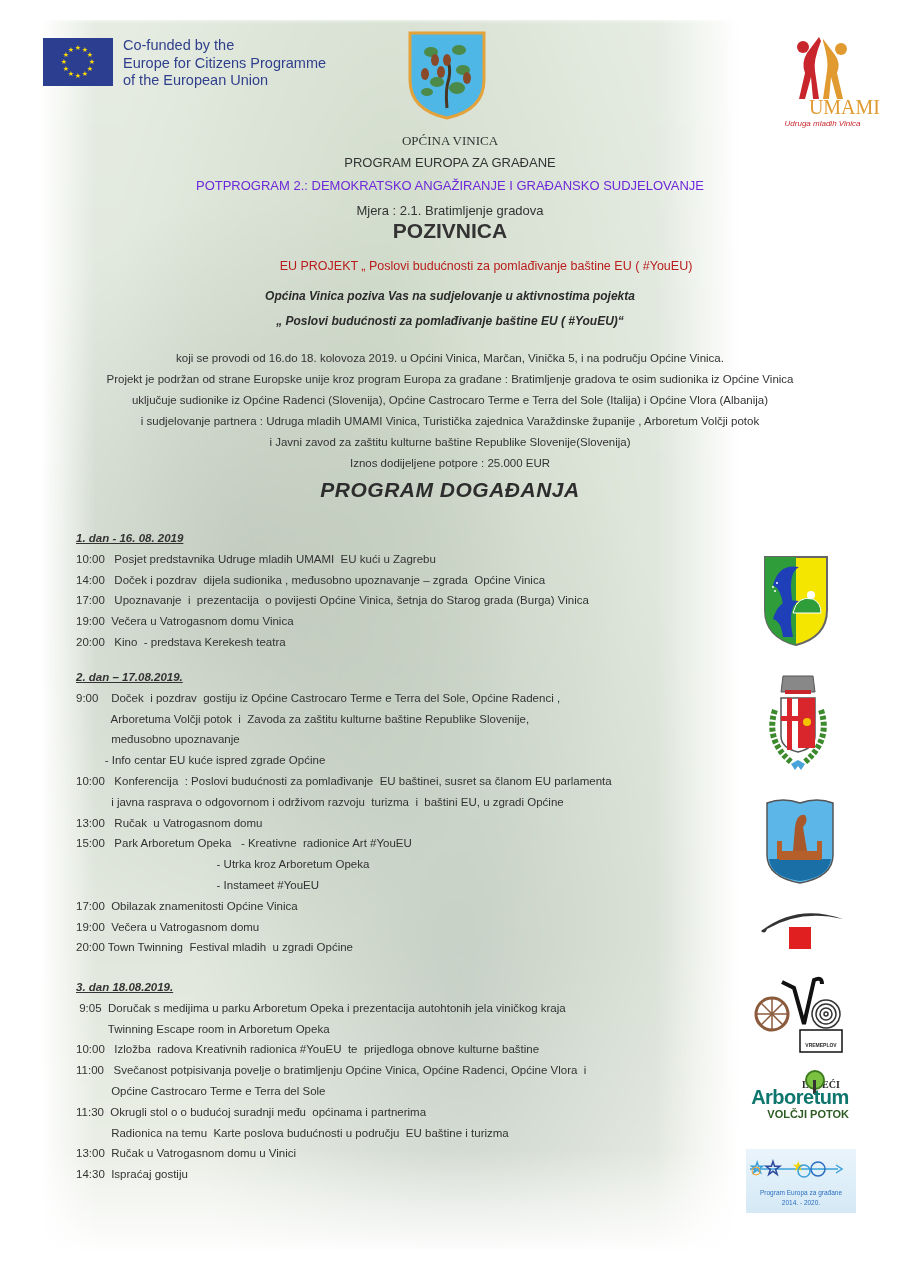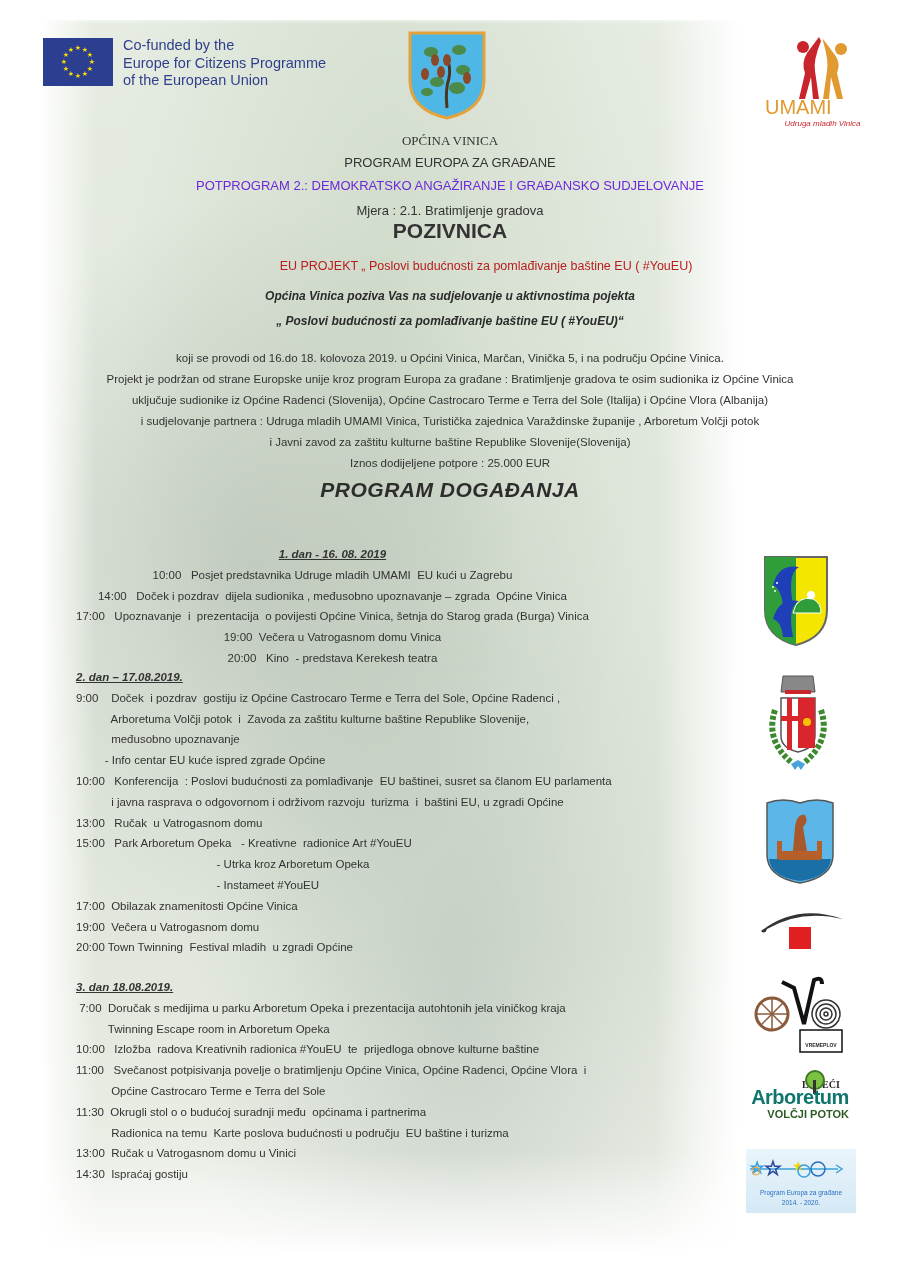--- a/index.html
+++ b/index.html
@@ -93,21 +93,21 @@
   </svg>
 </div>
 
 <div class="abs umami">
   <svg width="115" height="70" viewBox="0 0 115 70">
     <circle cx="38" cy="14" r="6" fill="#c8252c"></circle>
     <path d="M54 4 L42 20 Q36 30 40 40 L34 66 L40 66 L46 44 L48 66 L54 66 L50 38 Q48 28 56 8 Z" fill="#c8252c"></path>
     <circle cx="76" cy="16" r="6" fill="#e09a2f"></circle>
     <path d="M58 6 L70 22 Q76 30 72 40 L78 66 L72 66 L66 44 L64 66 L58 66 L62 38 Q64 28 58 8 Z" fill="#e09a2f"></path>
   </svg>
-  <div style="position:absolute; left:0; top:64px; width:115px; text-align:left; font-family:Liberation Sans, sans-serif; font-size:20px; color:#e09a2f; line-height:20px;">UMAMI</div>
+  <div style="position:absolute; left:0; top:64px; width:115px; text-align:right; font-family:Liberation Serif, serif; font-size:20px; color:#e09a2f; line-height:20px;">UMAMI</div>
   <div style="position:absolute; left:0; top:86px; width:115px; text-align:center; font-size:8px; color:#c8252c; font-style:italic;">Udruga mladih Vinica</div>
 </div>
 
 <div class="abs center t-opcina">OPĆINA VINICA</div>
 <div class="abs center t-prog">PROGRAM EUROPA ZA GRAĐANE</div>
 <div class="abs center t-potprog">POTPROGRAM 2.:  DEMOKRATSKO ANGAŽIRANJE I GRAĐANSKO SUDJELOVANJE</div>
 <div class="abs center t-mjera">Mjera : 2.1. Bratimljenje gradova</div>
 <div class="abs center t-poz">POZIVNICA</div>
 <div class="abs center t-eu">EU PROJEKT   „ Poslovi budućnosti za pomlađivanje baštine EU ( #YouEU)</div>
 <div class="abs center t-main">
@@ -119,21 +119,21 @@
   <div>koji se provodi od 16.do 18. kolovoza 2019. u Općini Vinica, Marčan, Vinička 5, i  na području Općine Vinica.</div>
   <div>Projekt je podržan od strane Europske unije kroz program Europa za građane : Bratimljenje gradova te osim sudionika iz Općine Vinica</div>
   <div>uključuje sudionike iz Općine Radenci (Slovenija), Općine Castrocaro Terme e Terra del Sole (Italija)  i Općine  Vlora (Albanija)</div>
   <div>i  sudjelovanje  partnera : Udruga mladih UMAMI Vinica, Turistička zajednica Varaždinske županije , Arboretum Volčji potok</div>
   <div>i  Javni zavod za  zaštitu kulturne baštine Republike Slovenije(Slovenija)</div>
   <div>Iznos dodijeljene potpore : 25.000 EUR</div>
 </div>
 
 <div class="abs center t-pd">PROGRAM DOGAĐANJA</div>
 
-<div class="abs sched" style="top:544px;text-align:center;">
+<div class="abs sched" style="top:528px;">
   <div class="day-head">1. dan   -   16. 08. 2019</div>
   <div class="row">10:00   Posjet predstavnika Udruge mladih UMAMI  EU kući u Zagrebu</div>
   <div class="row">14:00   Doček i pozdrav  dijela sudionika , međusobno upoznavanje – zgrada  Općine Vinica</div>
   <div class="row">17:00   Upoznavanje  i  prezentacija  o povijesti Općine Vinica, šetnja do Starog grada (Burga) Vinica</div>
   <div class="row">19:00  Večera u Vatrogasnom domu Vinica</div>
   <div class="row">20:00   Kino  - predstava Kerekesh teatra</div>
 </div>
 
 <div class="abs sched" style="top:667px;">
   <div class="day-head">2. dan – 17.08.2019.</div>
@@ -147,21 +147,21 @@
   <div class="row">15:00   Park Arboretum Opeka   - Kreativne  radionice Art #YouEU</div>
   <div class="row">                                            - Utrka kroz Arboretum Opeka</div>
   <div class="row">                                            - Instameet #YouEU</div>
   <div class="row">17:00  Obilazak znamenitosti Općine Vinica</div>
   <div class="row">19:00  Večera u Vatrogasnom domu</div>
   <div class="row">20:00 Town Twinning  Festival mladih  u zgradi Općine</div>
 </div>
 
 <div class="abs sched" style="top:977px;">
   <div class="day-head">3. dan   18.08.2019.</div>
-  <div class="row"> 7:00  Doručak s medijima u parku Arboretum Opeka i prezentacija autohtonih jela viničkog kraja</div>
+  <div class="row"> 9:05  Doručak s medijima u parku Arboretum Opeka i prezentacija autohtonih jela viničkog kraja</div>
   <div class="row">          Twinning Escape room in Arboretum Opeka</div>
   <div class="row">10:00   Izložba  radova Kreativnih radionica #YouEU  te  prijedloga obnove kulturne baštine</div>
   <div class="row">11:00   Svečanost potpisivanja povelje o bratimljenju Općine Vinica, Općine Radenci, Općine Vlora  i</div>
   <div class="row">           Općine Castrocaro Terme e Terra del Sole</div>
   <div class="row">11:30  Okrugli stol o o budućoj suradnji među  općinama i partnerima</div>
   <div class="row">           Radionica na temu  Karte poslova budućnosti u području  EU baštine i turizma</div>
   <div class="row">13:00  Ručak u Vatrogasnom domu u Vinici</div>
   <div class="row">14:30  Ispraćaj gostiju</div>
 </div>
 

